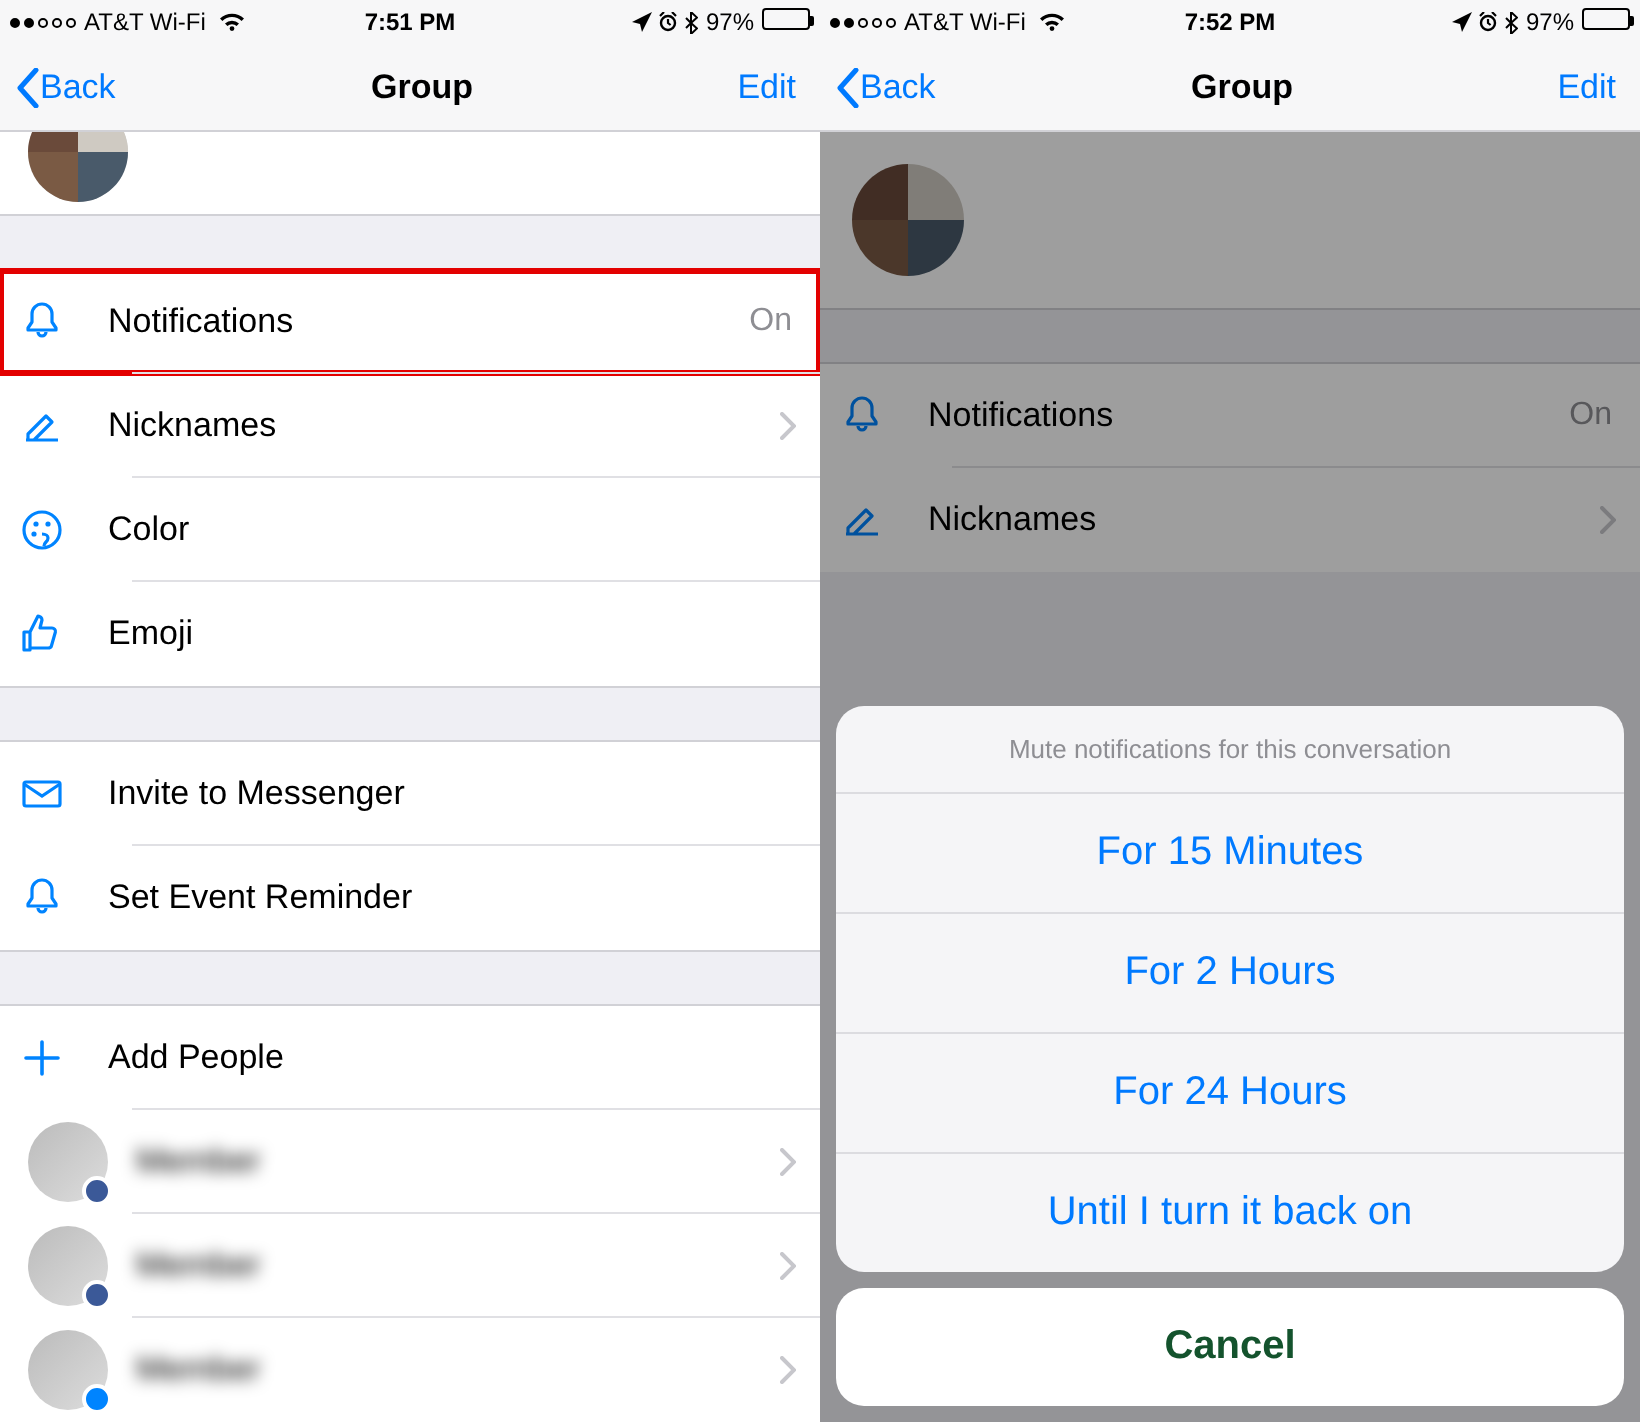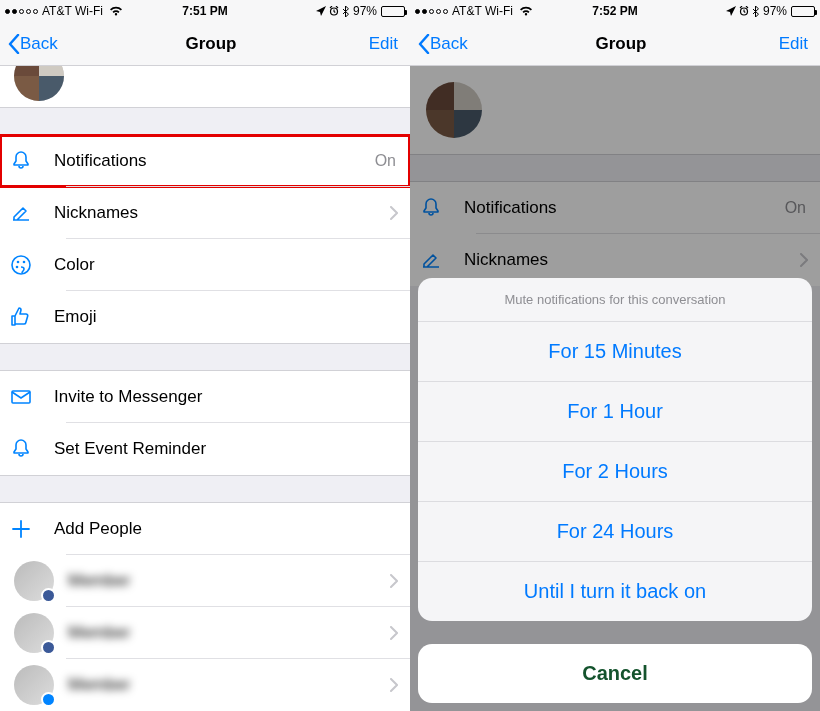--- a/index.html
+++ b/index.html
@@ -33,21 +33,21 @@
     padding: 0 5px;
     position: relative;
   }
   .sb-left { display: flex; align-items: center; gap: 2px; }
   .dots { display:flex; gap:2px; align-items:center;}
   .dot { width:5px;height:5px;border-radius:50%; border:1px solid #000;}
   .dot.filled{ background:#000;}
   .sb-carrier{ font-size:12px; margin-left:2px;}
   .sb-wifi{ margin-left:4px;}
   .sb-center{ position:absolute; left:0; right:0; text-align:center; font-size:12px; font-weight:600;}
-  .sb-right{ margin-left:auto; display:flex; align-items:center; gap:4px; font-size:12px;}
+  .sb-right{ margin-left:auto; display:flex; gap:4px; font-size:12px;}
   .sb-icons{ display:flex; gap:3px; align-items:center;}
   .battery{ width:24px;height:11px;border:1px solid #000;border-radius:2px;position:relative;}
   .battery::after{content:"";position:absolute;right:-3px;top:3px;width:2px;height:5px;background:#000;border-radius:0 1px 1px 0;}
   .battery .fill{height:100%;width:96%;background:#000;}
 
   
   .navbar {
     height: 44px;
     background: #f7f7f8;
     border-bottom: 1px solid #d1d1d6;
@@ -100,21 +100,21 @@
   .grphdr .gav{ width:56px;height:56px;border-radius:50%;overflow:hidden;display:grid;grid-template-columns:1fr 1fr;grid-template-rows:1fr 1fr; margin-right:14px;}
   .grphdr .gav div:nth-child(1){background:#6a4a3a;}
   .grphdr .gav div:nth-child(2){background:#cfcac2;}
   .grphdr .gav div:nth-child(3){background:#7a5a44;}
   .grphdr .gav div:nth-child(4){background:#495a6a;}
   .grphdr .blurtitle{ font-size:20px; font-weight:500; filter:blur(5px); color:#555;}
   .grphdr .sub{ font-size:15px; color:#8e8e93;margin-top:2px;}
 
   
   .dim{ position:absolute; inset:0; background:rgba(0,0,0,0.38); display:flex; flex-direction:column; justify-content:flex-end; padding:8px;}
-  .sheet{ background:rgba(248,248,250,0.97); border-radius:14px; overflow:hidden; margin-bottom:23px;}
+  .sheet{ background:rgba(248,248,250,0.97); border-radius:14px; overflow:hidden; margin-bottom:8px;}
   .sheet .sheet-title{ text-align:center; color:#8e8e93; font-size:13px; padding:14px 10px; border-bottom:1px solid #dcdce0;}
   .sheet .opt{ text-align:center; color:#007aff; font-size:20px; padding:18px 0; border-bottom:1px solid #dcdce0;}
   .sheet .opt:last-child{border-bottom:none;}
   .cancel{ background:#fff; border-radius:14px; text-align:center; color:#14532d; font-size:20px; font-weight:600; padding:18px 0;}
 
   svg{display:block;}
 </style>
 </head>
 <body>
 
@@ -380,21 +380,20 @@
               <path d="M1 1l6 6-6 6" stroke="#c7c7cc" stroke-width="2" fill="none" stroke-linecap="round"></path>
             </svg>
           </span>
       </div>
     </div>
 
     <div class="dim">
       <div class="sheet">
         <div class="sheet-title">Mute notifications for this conversation</div>
         <div class="opt">For 15 Minutes</div>
-        <div class="opt">For 1 Hour</div>
         <div class="opt">For 2 Hours</div>
         <div class="opt">For 24 Hours</div>
         <div class="opt">Until I turn it back on</div>
       </div>
       <div class="cancel">Cancel</div>
     </div>
   </div>
 </div>
 
 </body></html>

